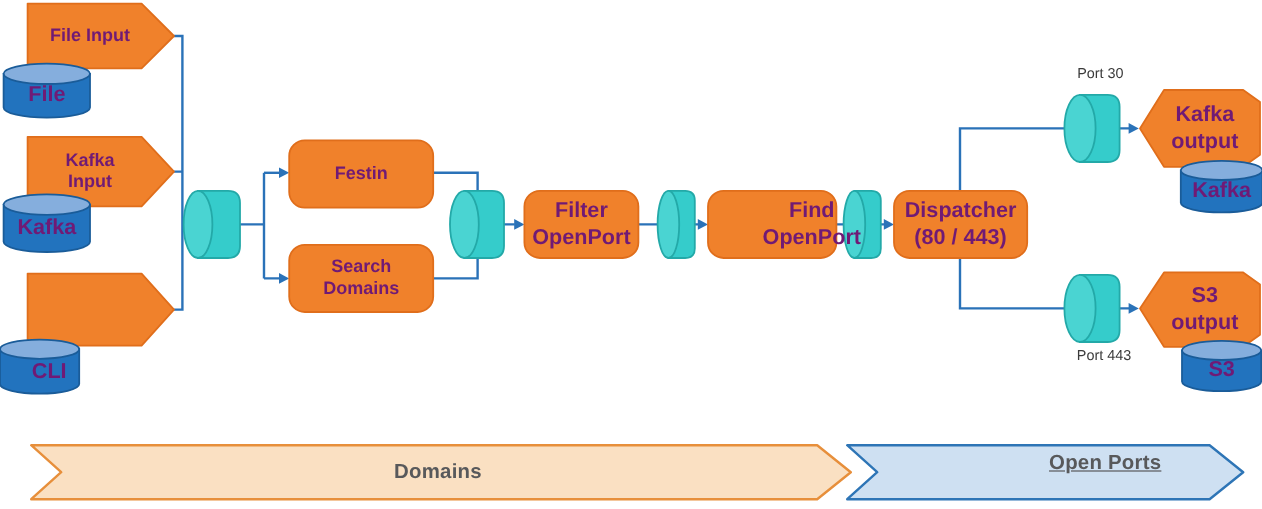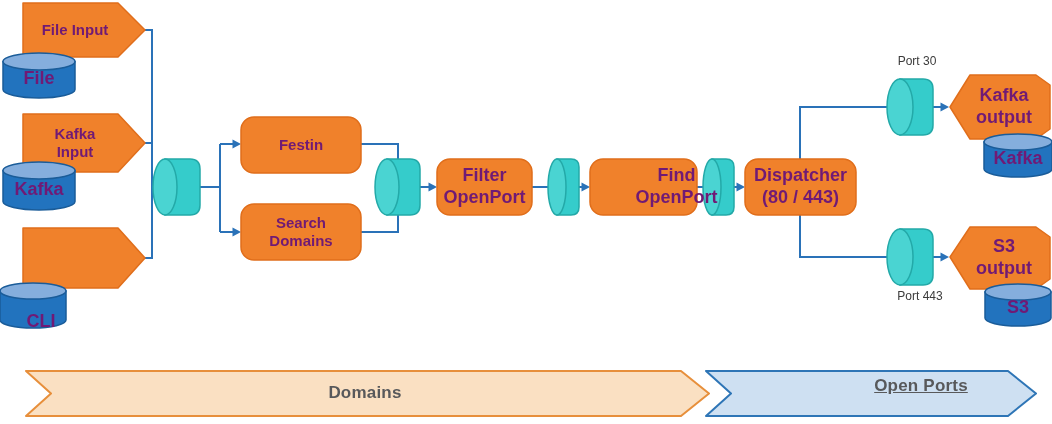--- a/index.html
+++ b/index.html
@@ -118,21 +118,21 @@
     <polygon points="706,371 1008,371 1036,393.5 1008,416 706,416 731,393.5" fill="#CEE0F2" stroke="#2E75B6" stroke-width="2" stroke-linejoin="round"></polygon>
   </svg>
 
   <div class="lbl" style="left:23px;top:3px;width:104px;height:54px;">File Input</div>
   <div class="lbl small" style="left:3px;top:53px;width:72px;height:45px;padding-top:7px;">File</div>
 
   <div class="lbl" style="left:23px;top:114px;width:104px;height:58px;">Kafka
 Input</div>
   <div class="lbl small" style="left:3px;top:162px;width:72px;height:48px;padding-top:7px;">Kafka</div>
 
-  <div class="lbl small" style="left:0px;top:295px;width:66px;height:46px;padding-top:7px;padding-left:16px;">CLI</div>
+  <div class="lbl small" style="left:0px;top:283px;width:66px;height:46px;padding-top:7px;padding-left:16px;">CLI</div>
 
   <div class="lbl" style="left:241px;top:117px;width:120px;height:56px;">Festin</div>
   <div class="lbl" style="left:241px;top:204px;width:120px;height:56px;border-radius:14px;">Search
 Domains</div>
   <div class="lbl small" style="left:437px;top:159px;width:95px;height:56px;">Filter
 OpenPort</div>
   <div class="lbl small" style="left:590px;top:159px;width:107px;height:56px;margin-left:33px;">Find
 OpenPort</div>
   <div class="lbl small" style="left:745px;top:159px;width:111px;height:56px;border-radius:20px;">Dispatcher
 (80 / 443)</div>

